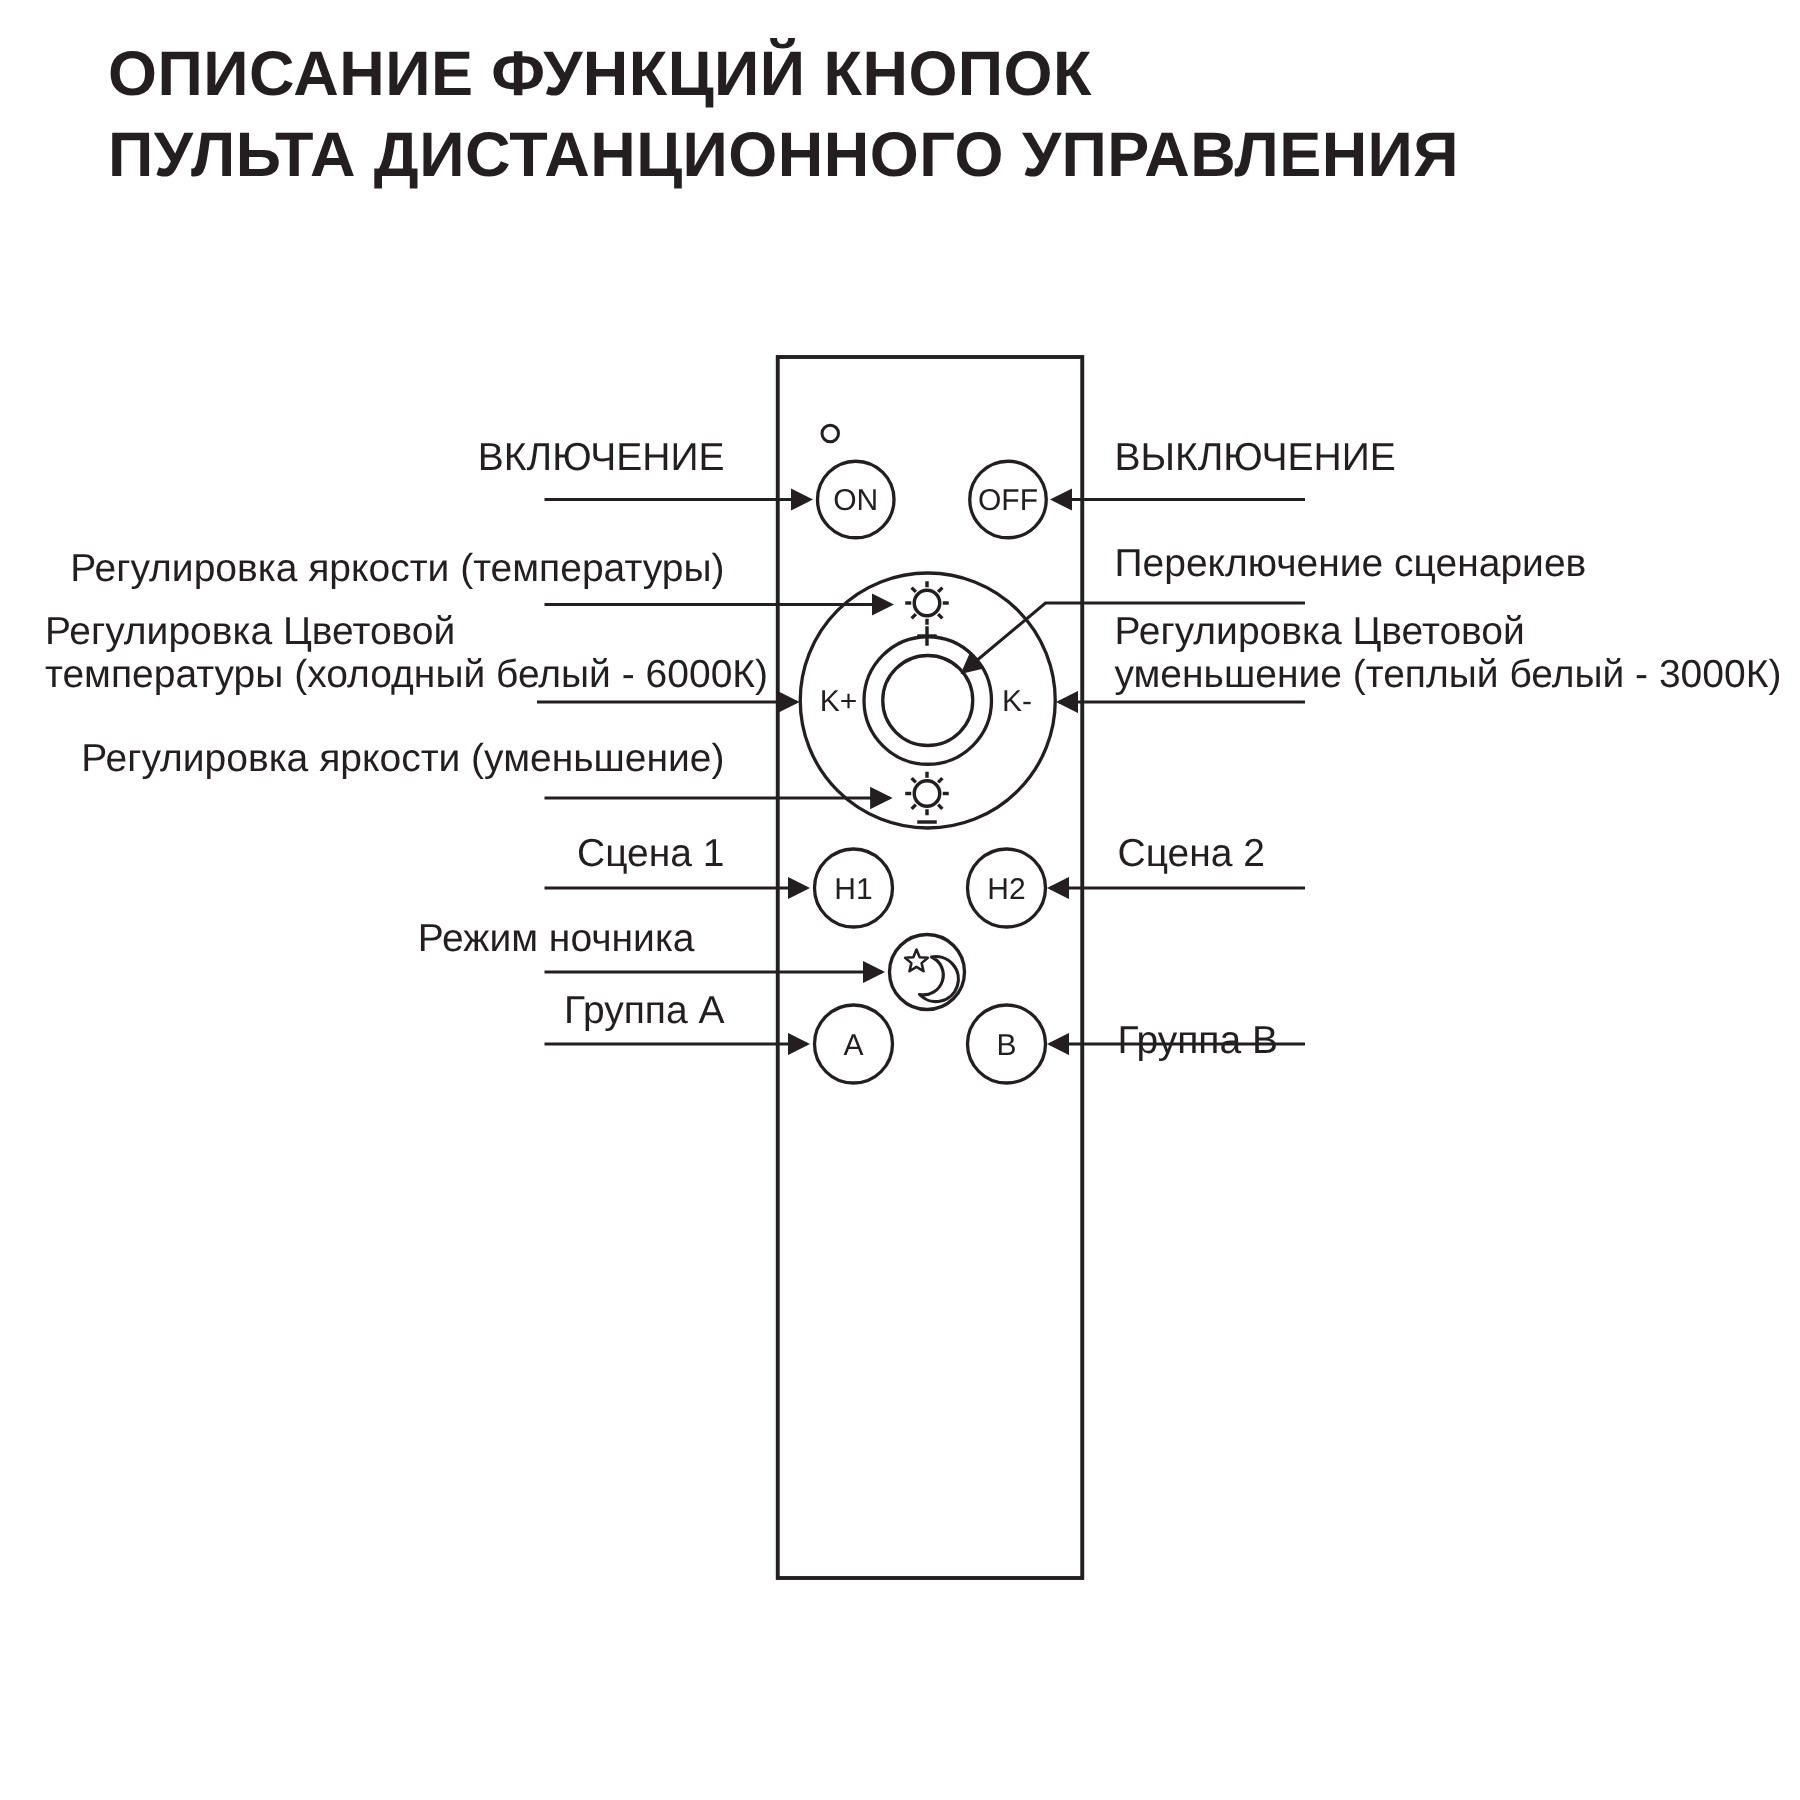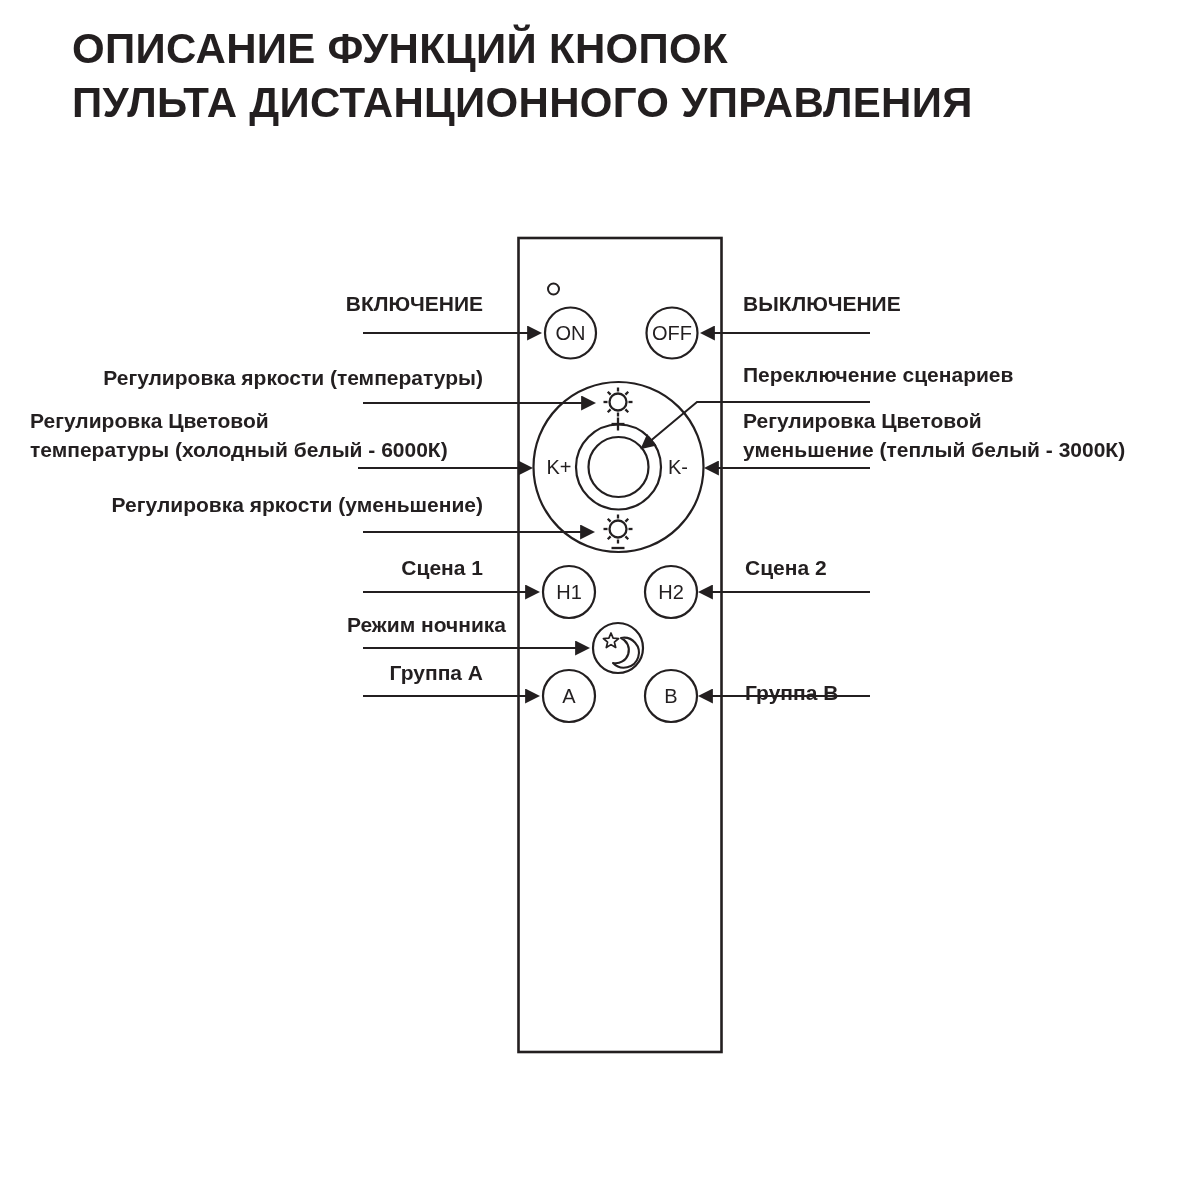--- a/index.html
+++ b/index.html
@@ -10,21 +10,21 @@
   .stage{
     position:relative;width:1200px;height:1200px;background:var(--bg);
     font-family:"Liberation Sans",sans-serif;color:var(--ink);overflow:hidden;
   }
   .title{
     position:absolute;left:36px;top:22px;
     font-size:42px;font-weight:bold;line-height:54px;letter-spacing:.3px;
     white-space:nowrap;color:var(--ink);margin-left:36px;
   }
   .lbl{
-    position:absolute;font-size:21px;font-weight:bold;line-height:28px;
+    position:absolute;font-size:26px;font-weight:normal;line-height:28px;
     white-space:nowrap;color:var(--ink);
   }
   .lbl.ralign{text-align:right;}
   .lbl.multi{line-height:29px;}
   svg.art{position:absolute;left:0;top:0;}
   .stroke{stroke:var(--ink);fill:none;}
   .btn-txt{
     font-family:"Liberation Sans",sans-serif;font-size:20px;fill:var(--ink);
     text-anchor:middle;
   }
@@ -146,21 +146,21 @@
   </svg>
 
   <div class="lbl ralign" style="right:717px;top:290px;">ВКЛЮЧЕНИЕ</div>
   <div class="lbl ralign" style="right:717px;top:364px;">Регулировка яркости (температуры)</div>
   <div class="lbl multi" style="left:30px;top:406px;">
     <div>Регулировка Цветовой</div>
     <div>температуры (холодный белый - 6000К)</div>
   </div>
   <div class="lbl ralign" style="right:717px;top:491px;">Регулировка яркости (уменьшение)</div>
   <div class="lbl ralign" style="right:717px;top:554px;text-align:center;">Сцена 1</div>
-  <div class="lbl ralign" style="right:694px;top:611px;">Режим ночника</div>
+  <div class="lbl ralign" style="right:737px;top:611px;">Режим ночника</div>
   <div class="lbl ralign" style="right:717px;top:659px;">Группа A</div>
 
   <div class="lbl" style="left:743px;top:290px;">ВЫКЛЮЧЕНИЕ</div>
   <div class="lbl" style="left:743px;top:361px;">Переключение сценариев</div>
   <div class="lbl multi" style="left:743px;top:406px;">
     <div>Регулировка Цветовой</div>
     <div>уменьшение (теплый белый - 3000К)</div>
   </div>
   <div class="lbl" style="left:745px;top:554px;">Сцена 2</div>
   <div class="lbl" style="left:745px;top:659px;margin-top:20px;">Группа B</div>

